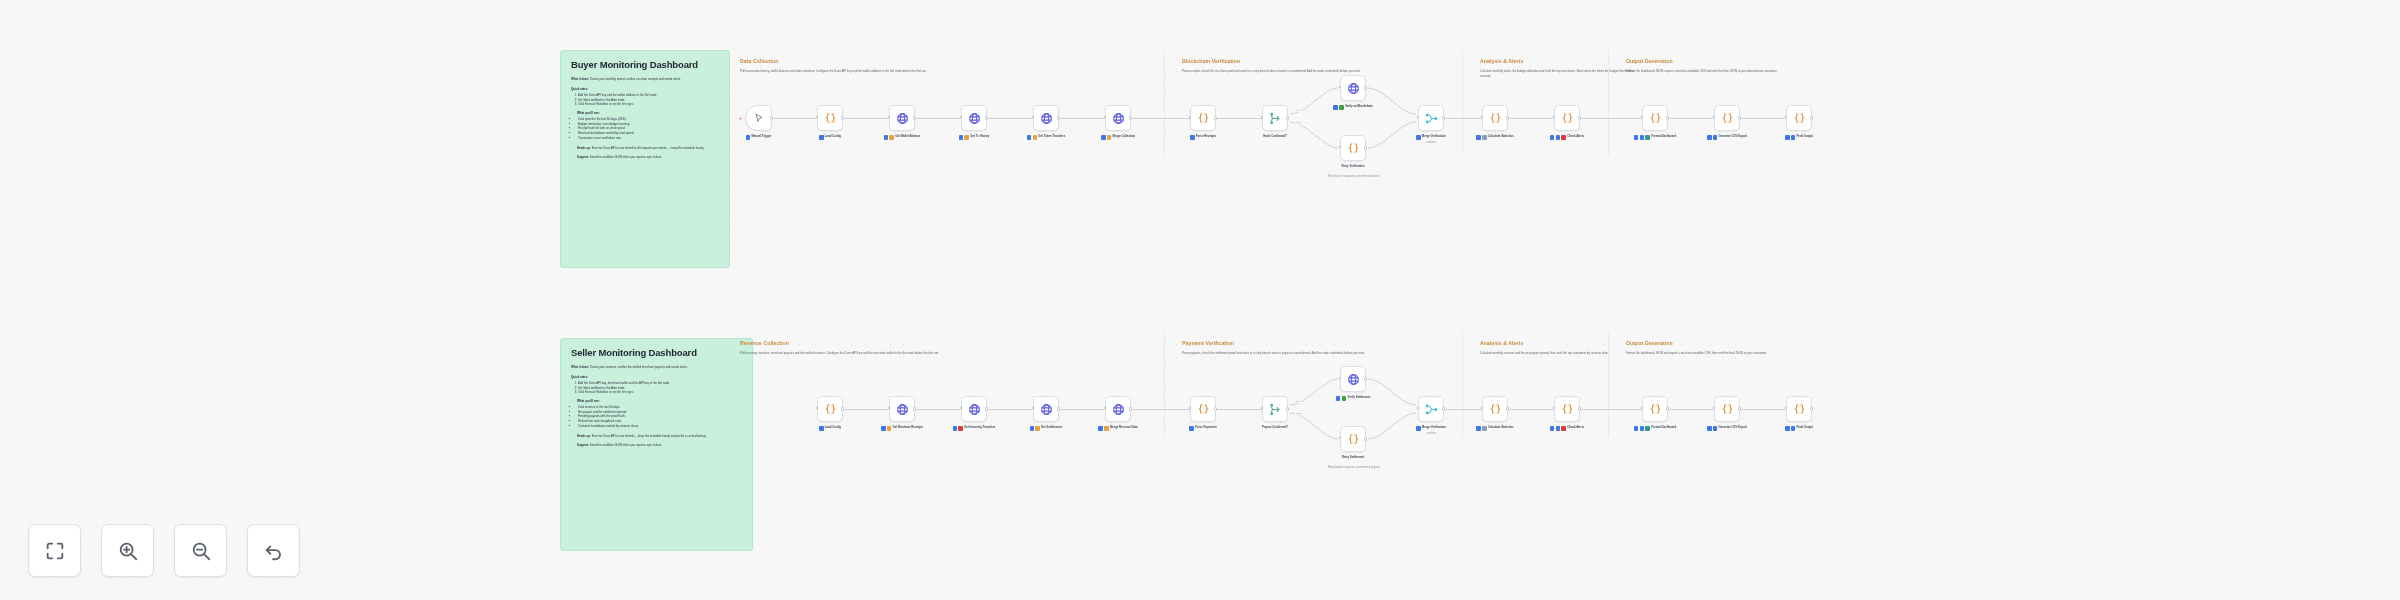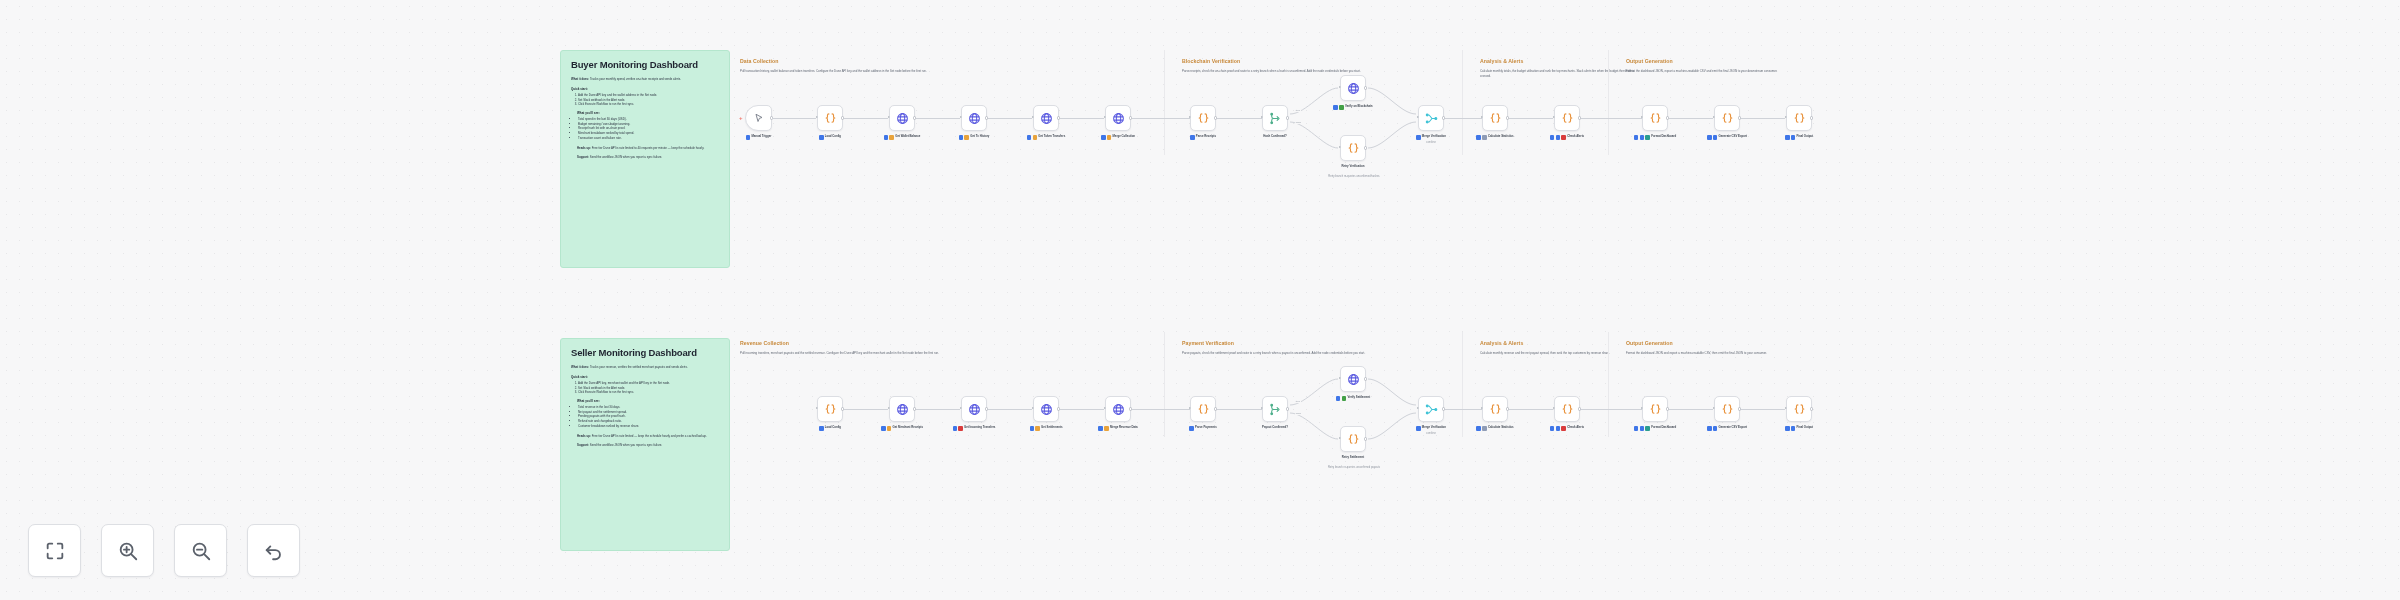--- a/index.html
+++ b/index.html
@@ -441,21 +441,21 @@
     </svg>
       </span>
       <span class="port in arrow"></span>
       <span class="port out"></span>
       <span class="cap">
       <span class="chip" style="background:#3f76e8"></span>
         <span class="chip" style="background:#3f76e8"></span>
         <span class="txt">Final Output</span>
     </span>
     </div>
-    <div class="sticky" style="left: 560px; top: 338px; width: 170px; height: 213px;">
+    <div class="sticky" style="left: 560px; top: 338px; width: 193px; height: 213px;">
     <h1>Seller Monitoring Dashboard</h1>
     <p class="lead"><b>What it does:</b> Tracks your revenue, verifies the settled merchant payouts and sends alerts.</p>
     <h2>Quick start:</h2>
     <ol>
         <li>Add the Dune API key, merchant wallet and the API key in the Set node.</li>
         <li>Set Slack webhook in the Alert node.</li>
         <li>Click Execute Workflow to run the first sync.</li>
       </ol>
     <h2 class="indent">What you'll see:</h2>
     <ul>

